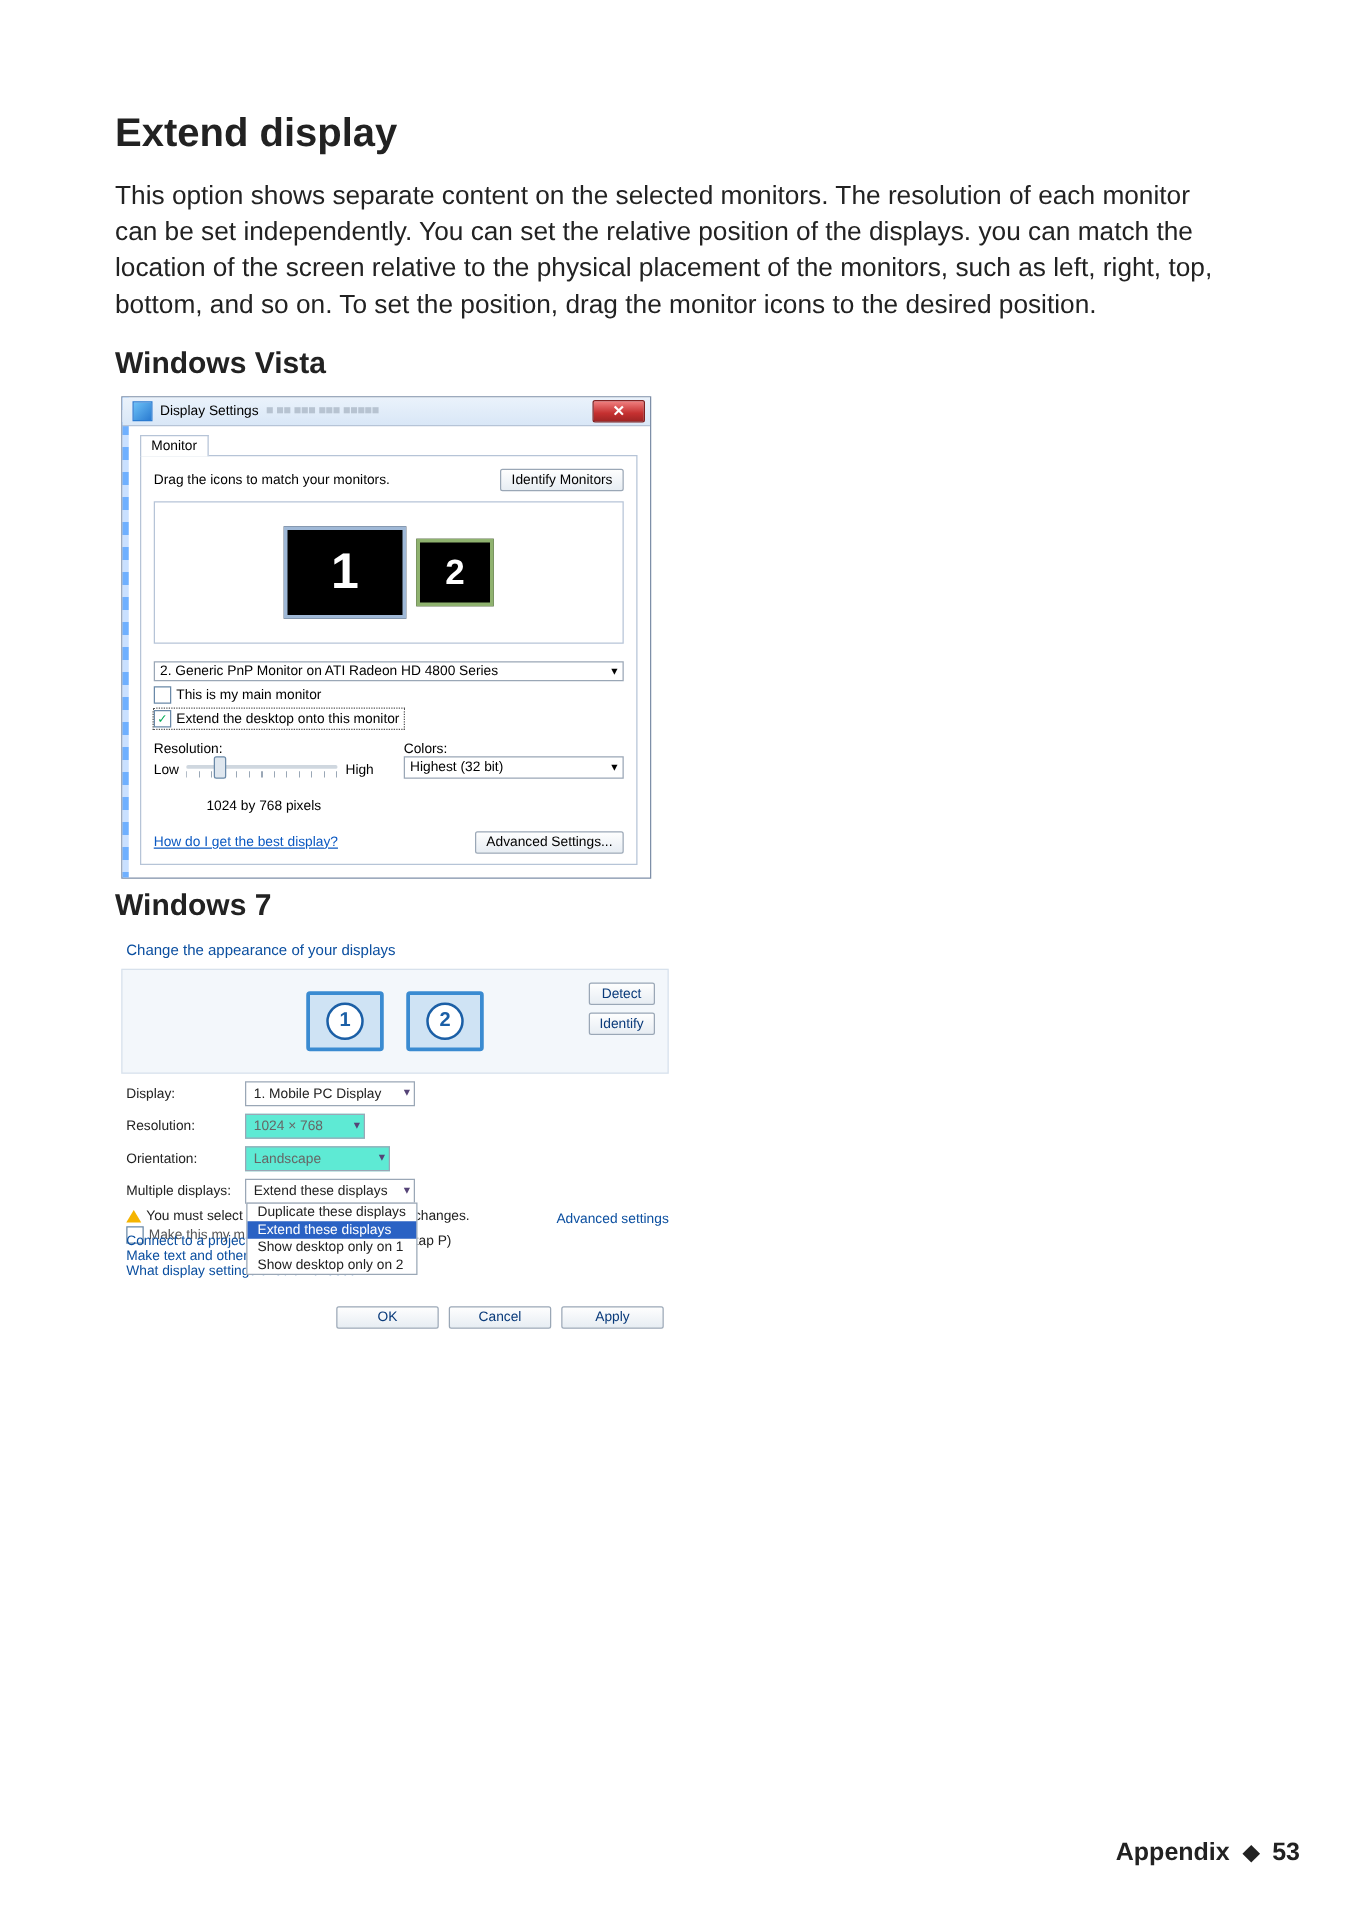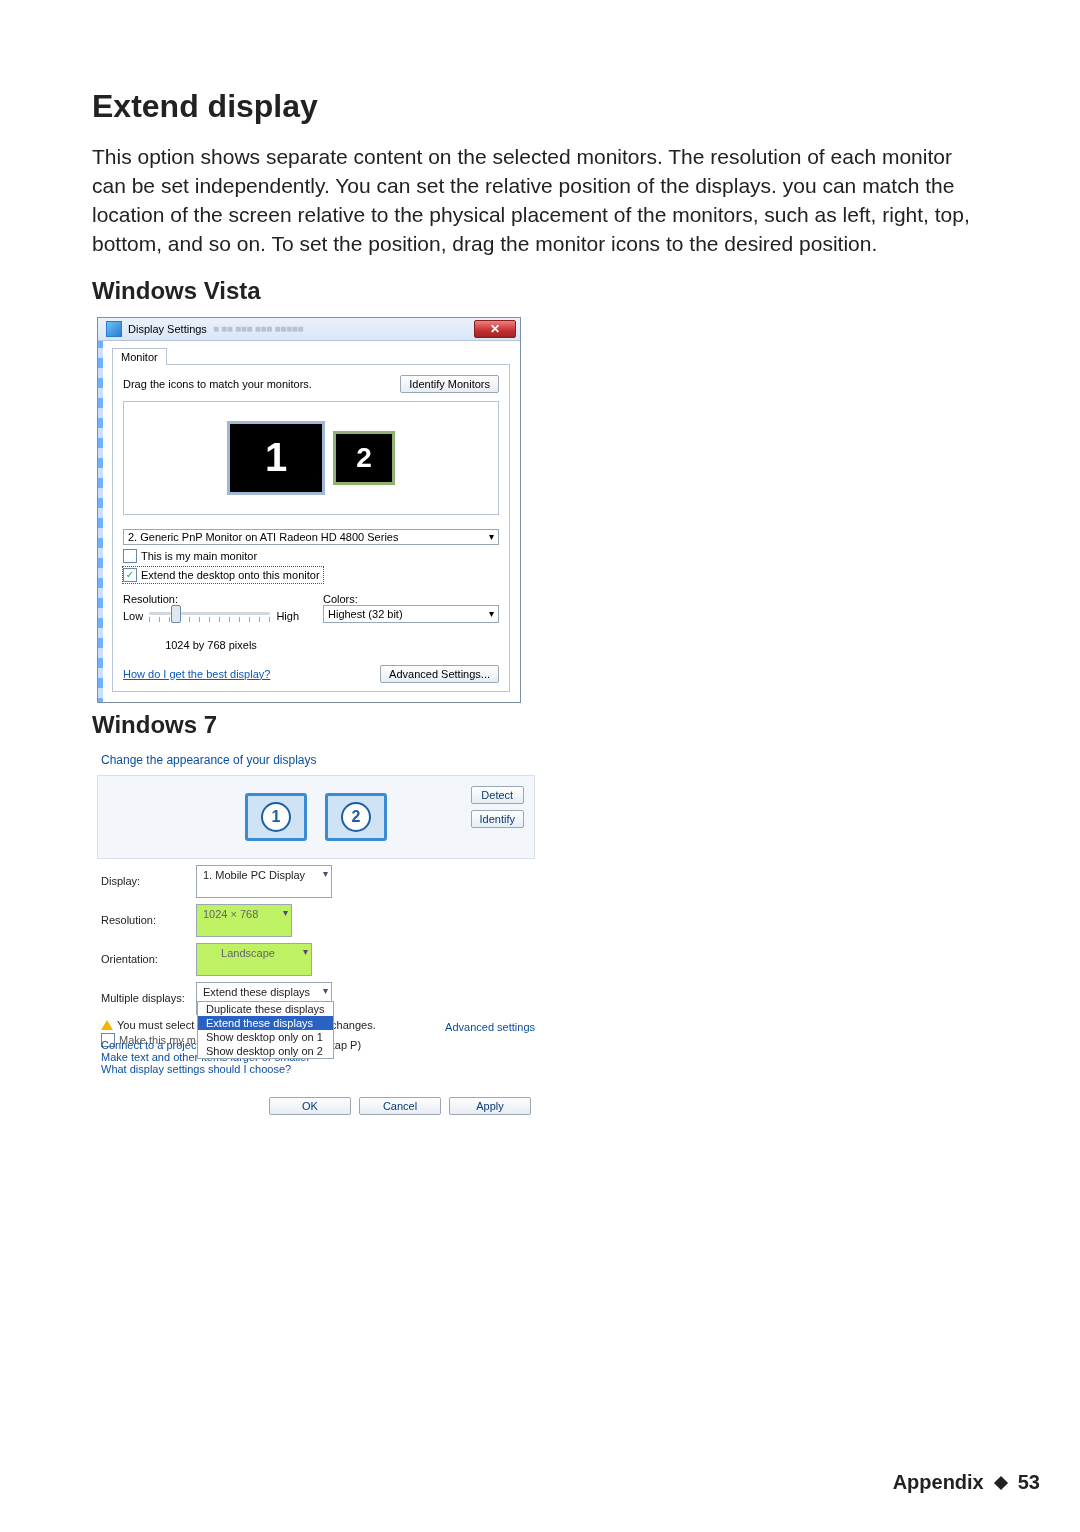--- a/index.html
+++ b/index.html
@@ -215,28 +215,28 @@
     display: flex; flex-direction: column; gap: 6px;
   }
   .w7-field-row {
     display: flex; align-items: center;
     margin: 6px 0 0 4px; gap: 10px;
     font-size: 11px; color: #222;
   }
   .w7-field-row .lbl { width: 85px; color: #222; }
   .w7-select {
     border: 1px solid #9aa7b6; background: #fff;
-    height: 18px; padding: 0 18px 13px 6px; position: relative;
+    height: 18px; padding: 0 18px 0 6px; position: relative;
     display: inline-flex; align-items: center;
     font-size: 11px; min-width: 110px;
   }
   .w7-select .chev {
     position: absolute; right: 3px; top: 2px; font-size: 10px; color: #547;
   }
-  .w7-select.dis { background: #bef264; color: #666; }
+  .w7-select.dis { background: #5eead4; color: #666; }
   .w7-drop {
     position: absolute; left: 0; top: 18px;
     border: 1px solid #9aa7b6; background: #fff;
     font-size: 11px; white-space: nowrap;
     z-index: 2;
   }
   .w7-drop div { padding: 1px 8px; }
   .w7-drop .sel { background: #2a62c4; color: #fff; }
   .w7-warn {
     display: flex; align-items: center; gap: 4px;
@@ -389,21 +389,21 @@
     </div>
     <div class="w7-field-row">
       <span class="lbl" data-name="label-resolution">Resolution:</span>
       <span class="w7-select dis" style="min-width:70px;" data-name="resolution-select">
         <span data-name="resolution-select-value">1024 × 768</span>
         <span class="chev" data-name="chevron-down-icon">▾</span>
       </span>
     </div>
     <div class="w7-field-row">
       <span class="lbl" data-name="label-orientation">Orientation:</span>
-      <span class="w7-select dis" style="min-width:90px;justify-content:center;" data-name="orientation-select">
+      <span class="w7-select dis" style="min-width:90px;" data-name="orientation-select">
         <span data-name="orientation-select-value">Landscape</span>
         <span class="chev" data-name="chevron-down-icon">▾</span>
       </span>
     </div>
     <div class="w7-field-row" style="position:relative;">
       <span class="lbl" data-name="label-multiple-displays">Multiple displays:</span>
       <span class="w7-select" style="min-width:110px; position:relative;" data-name="multiple-displays-select">
         <span data-name="multiple-displays-value">Extend these displays</span>
         <span class="chev" data-name="chevron-down-icon">▾</span>
         <div class="w7-drop" data-name="multiple-displays-dropdown">

